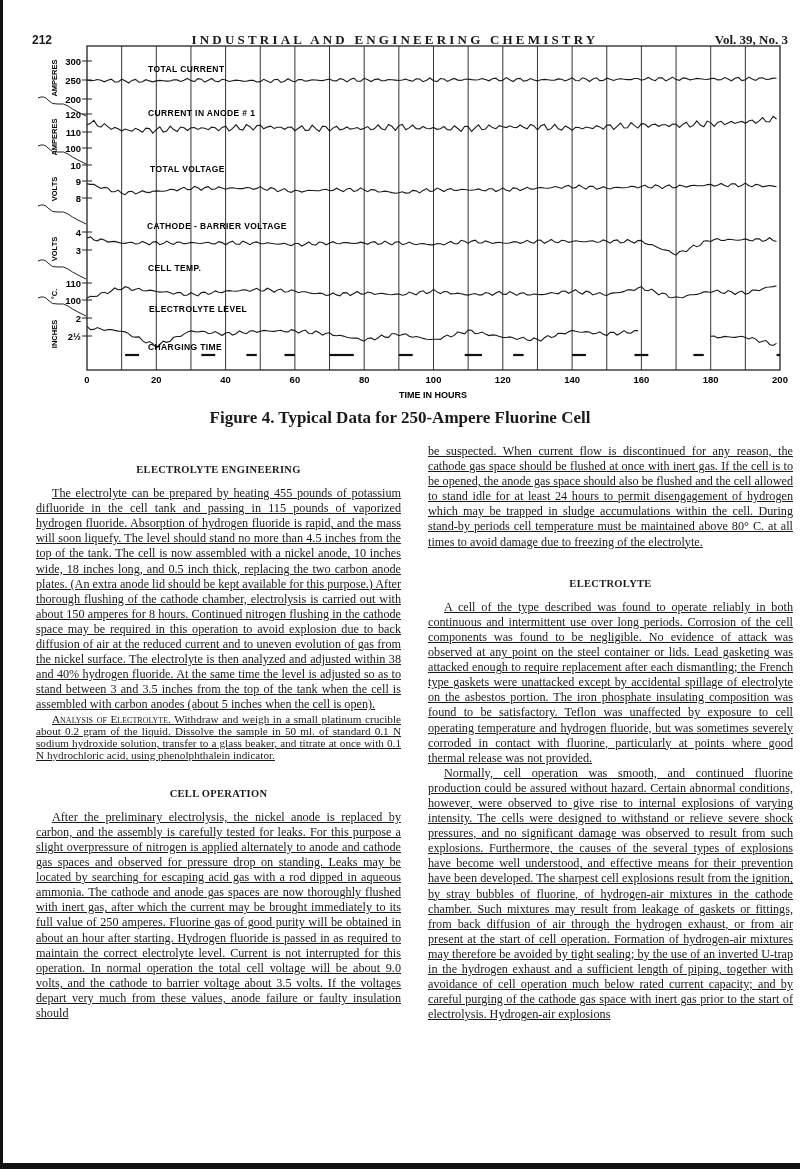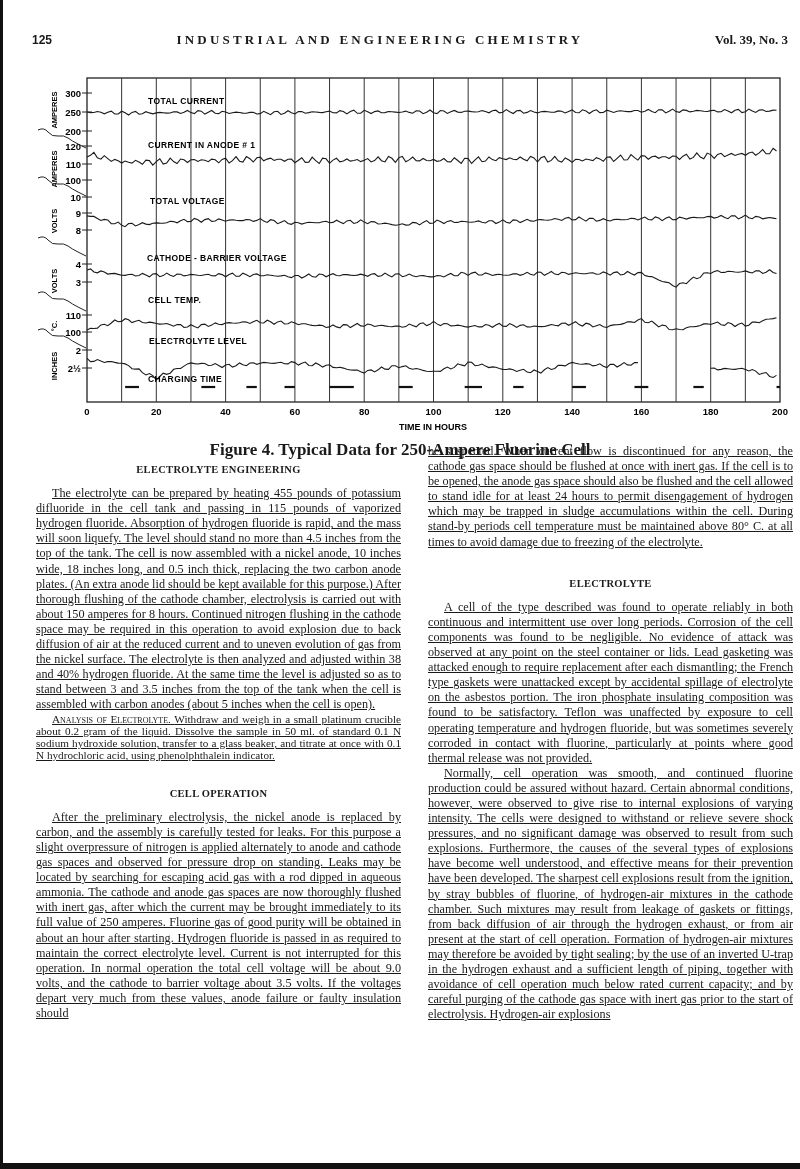--- a/index.html
+++ b/index.html
@@ -6,45 +6,45 @@
   body {
     width: 800px; height: 1169px; position: relative; overflow: hidden;
     background: #ffffff; color: #1a1a1a;
     font-family: "Liberation Serif", "DejaVu Serif", serif;
   }
   .left-edge { position: absolute; left: 0; top: 0; width: 3px; height: 1169px; background: #111; }
   .bottom-bar { position: absolute; left: 0; bottom: 0; width: 800px; height: 6px; background: #111; }
 
   .header { position: absolute; top: 30px; left: 0; width: 800px; height: 20px; }
   .page-num { position: absolute; left: 32px; top: 3px; font-family: "Liberation Sans", sans-serif; font-size: 12px; font-weight: bold; }
-  .journal { position: absolute; left: 0; width: 760px; top: 2px; text-align: center; font-size: 13px; font-weight: bold; letter-spacing: 3.2px; }
+  .journal { position: absolute; left: 0; width: 760px; top: 2px; text-align: center; font-size: 13px; font-weight: bold; letter-spacing: 3.2px; padding-left: 15px; }
   .volume { position: absolute; right: 12px; top: 2px; font-size: 13px; font-weight: bold; }
 
-  .figure { position: absolute; top: 76px; left: 0; width: 797px; height: 380px; }
+  .figure { position: absolute; top: 44px; left: 0; width: 797px; height: 380px; }
   .fig-svg { position: absolute; left: 0; top: 0; }
   .caption { position: absolute; top: 364px; left: 0; width: 800px; text-align: center; font-size: 17px; font-weight: bold; }
 
   .col { position: absolute; top: 462px; width: 365px; font-size: 12.2px; line-height: 15.1px; text-align: justify; }
   .col.left { left: 36px; }
   .col.right { left: 428px; }
   .sec-title { text-align: center; font-weight: bold; font-size: 10.5px; letter-spacing: 0.3px; margin: 0 0 9px 0; }
   p { margin: 0; text-indent: 16px; text-decoration: underline; }
   p.cont { text-indent: 0; }
   .small { font-size: 11.2px; line-height: 12.3px; }
   .sc { font-variant: small-caps; }
   .gap { height: 24px; }
   .gap2 { height: 26px; }
 </style>
 </head>
 <body>
 
 <div class="left-edge"></div>
 
 <div class="header">
-  <span class="page-num">125</span>
+  <span class="page-num">212</span>
   <div class="journal">INDUSTRIAL AND ENGINEERING CHEMISTRY</div>
   <span class="volume">Vol. 39, No. 3</span>
 </div>
 
 <div class="figure">
   <svg class="fig-svg" id="chart" width="800" height="360" xmlns="http://www.w3.org/2000/svg">
     <g id="grid">
         <rect x="87" y="2" width="693" height="324" fill="none" stroke="#222" stroke-width="1.3"></rect>
         <line x1="121.65" y1="2" x2="121.65" y2="326" stroke="#333" stroke-width="1"></line>
         <line x1="156.3" y1="2" x2="156.3" y2="326" stroke="#333" stroke-width="1"></line>

